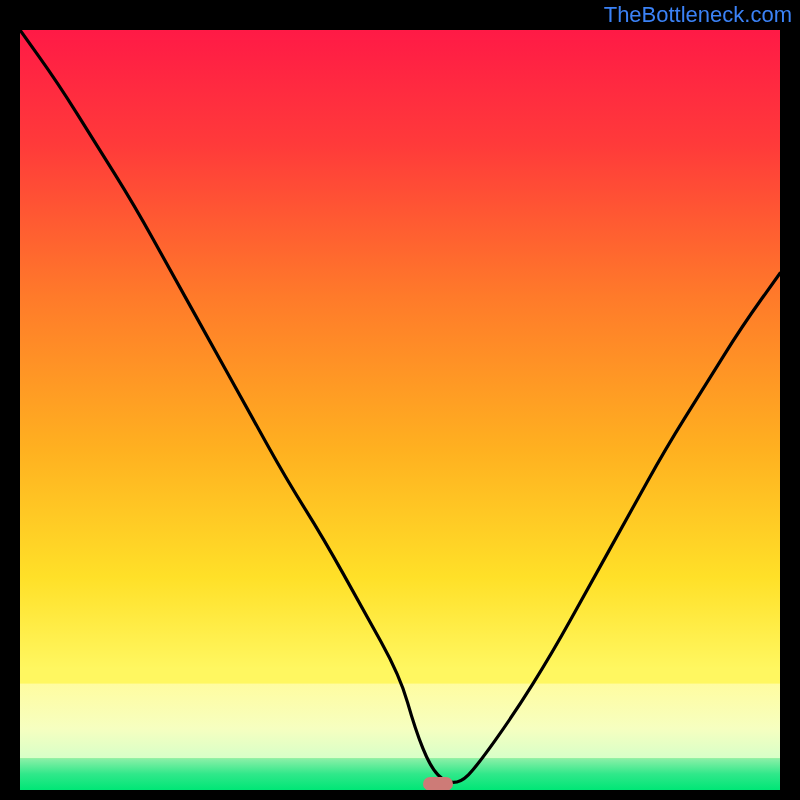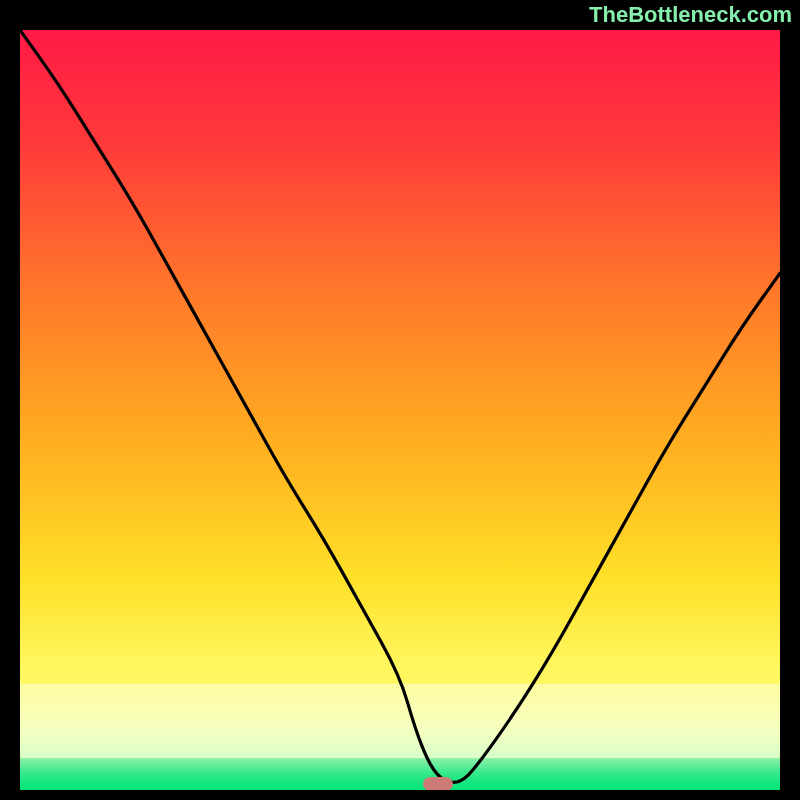--- a/index.html
+++ b/index.html
@@ -1,18 +1,18 @@
 <!DOCTYPE html>
 <html><head>
 <meta charset="utf-8">
 <style>
 html,body{margin:0;padding:0;width:800px;height:800px;background:#000;overflow:hidden;font-family:Arial,Helvetica,sans-serif}
 .frame{position:absolute;left:20px;top:30px;width:760px;height:760px;background:#000}
 .plot{position:absolute;left:0;top:0;width:760px;height:760px}
-.attrib{position:absolute;right:8px;top:2px;color:#86efac;font-size:22px;font-weight:700;letter-spacing:0}
+.attrib{position:absolute;right:8px;top:2px;color:#3b82f6;font-size:22px;font-weight:400;letter-spacing:0}
 svg{display:block}
 </style>
 </head>
 <body>
 
 <div class="attrib">TheBottleneck.com</div>
 
 <div class="frame">
   <svg class="plot" viewBox="0 0 760 760">
     <defs>

